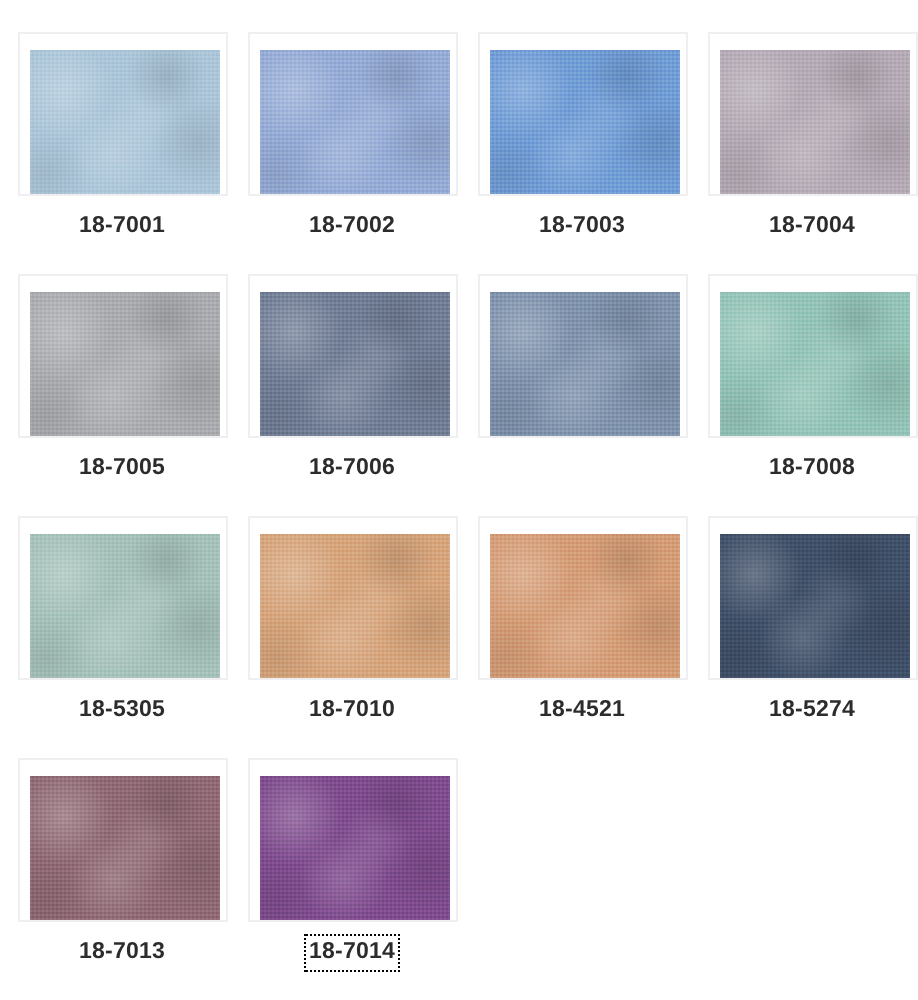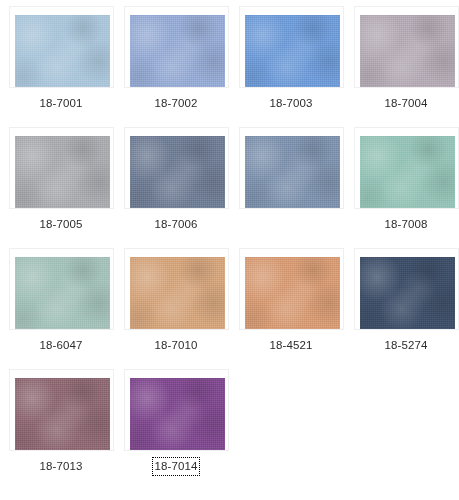--- a/index.html
+++ b/index.html
@@ -13,22 +13,23 @@
     height: 500px;
     overflow: hidden;
     font-family: "Liberation Sans", "DejaVu Sans", sans-serif;
     -webkit-font-smoothing: antialiased;
   }
 
   #swatch-grid {
     display: grid;
     grid-template-columns: repeat(4, 115px);
     grid-template-rows: repeat(4, 121px);
-    padding: 4px 0 0 6px;
-    box-sizing: border-box;
+    padding: 14px 0 0 6px;
+    box-sizing: border-box;
+    font-weight: bold;
   }
 
   .cell {
     position: relative;
     width: 115px;
     height: 121px;
     box-sizing: border-box;
   }
 
   
@@ -153,21 +154,21 @@
     <div class="cell">
       <div class="thumb-box">
         <div class="thumb" style="background-color: rgb(145, 194, 181);"></div>
       </div>
       <div class="caption"><span class="label-text">18-7008</span></div>
     </div>
     <div class="cell">
       <div class="thumb-box">
         <div class="thumb" style="background-color: rgb(163, 192, 184);"></div>
       </div>
-      <div class="caption"><span class="label-text">18-6047</span></div>
+      <div class="caption"><span class="label-text">18-5305</span></div>
     </div>
     <div class="cell">
       <div class="thumb-box">
         <div class="thumb" style="background-color: rgb(213, 162, 121);"></div>
       </div>
       <div class="caption"><span class="label-text">18-7010</span></div>
     </div>
     <div class="cell">
       <div class="thumb-box">
         <div class="thumb" style="background-color: rgb(211, 154, 116);"></div>

